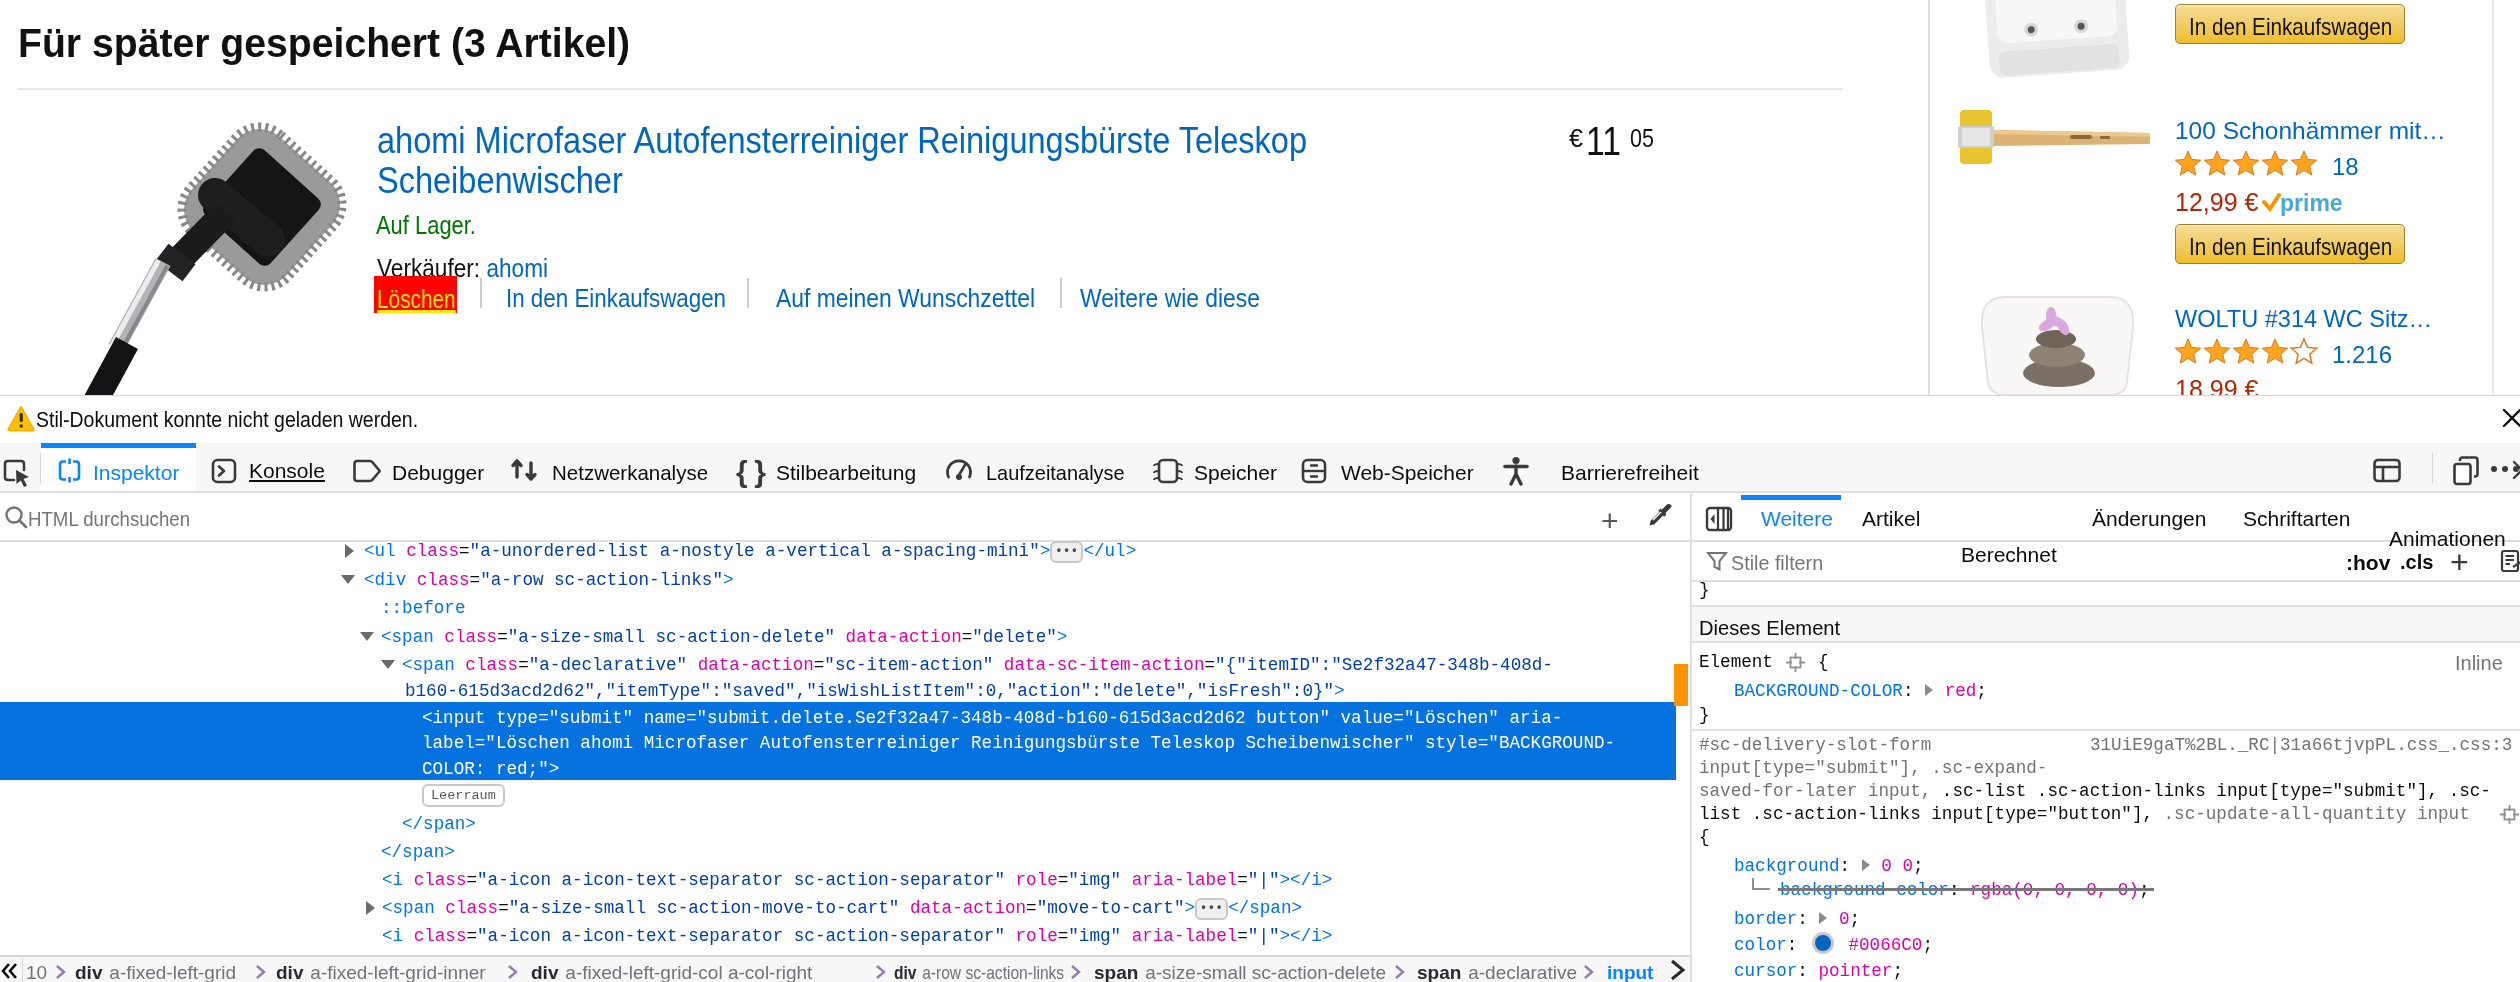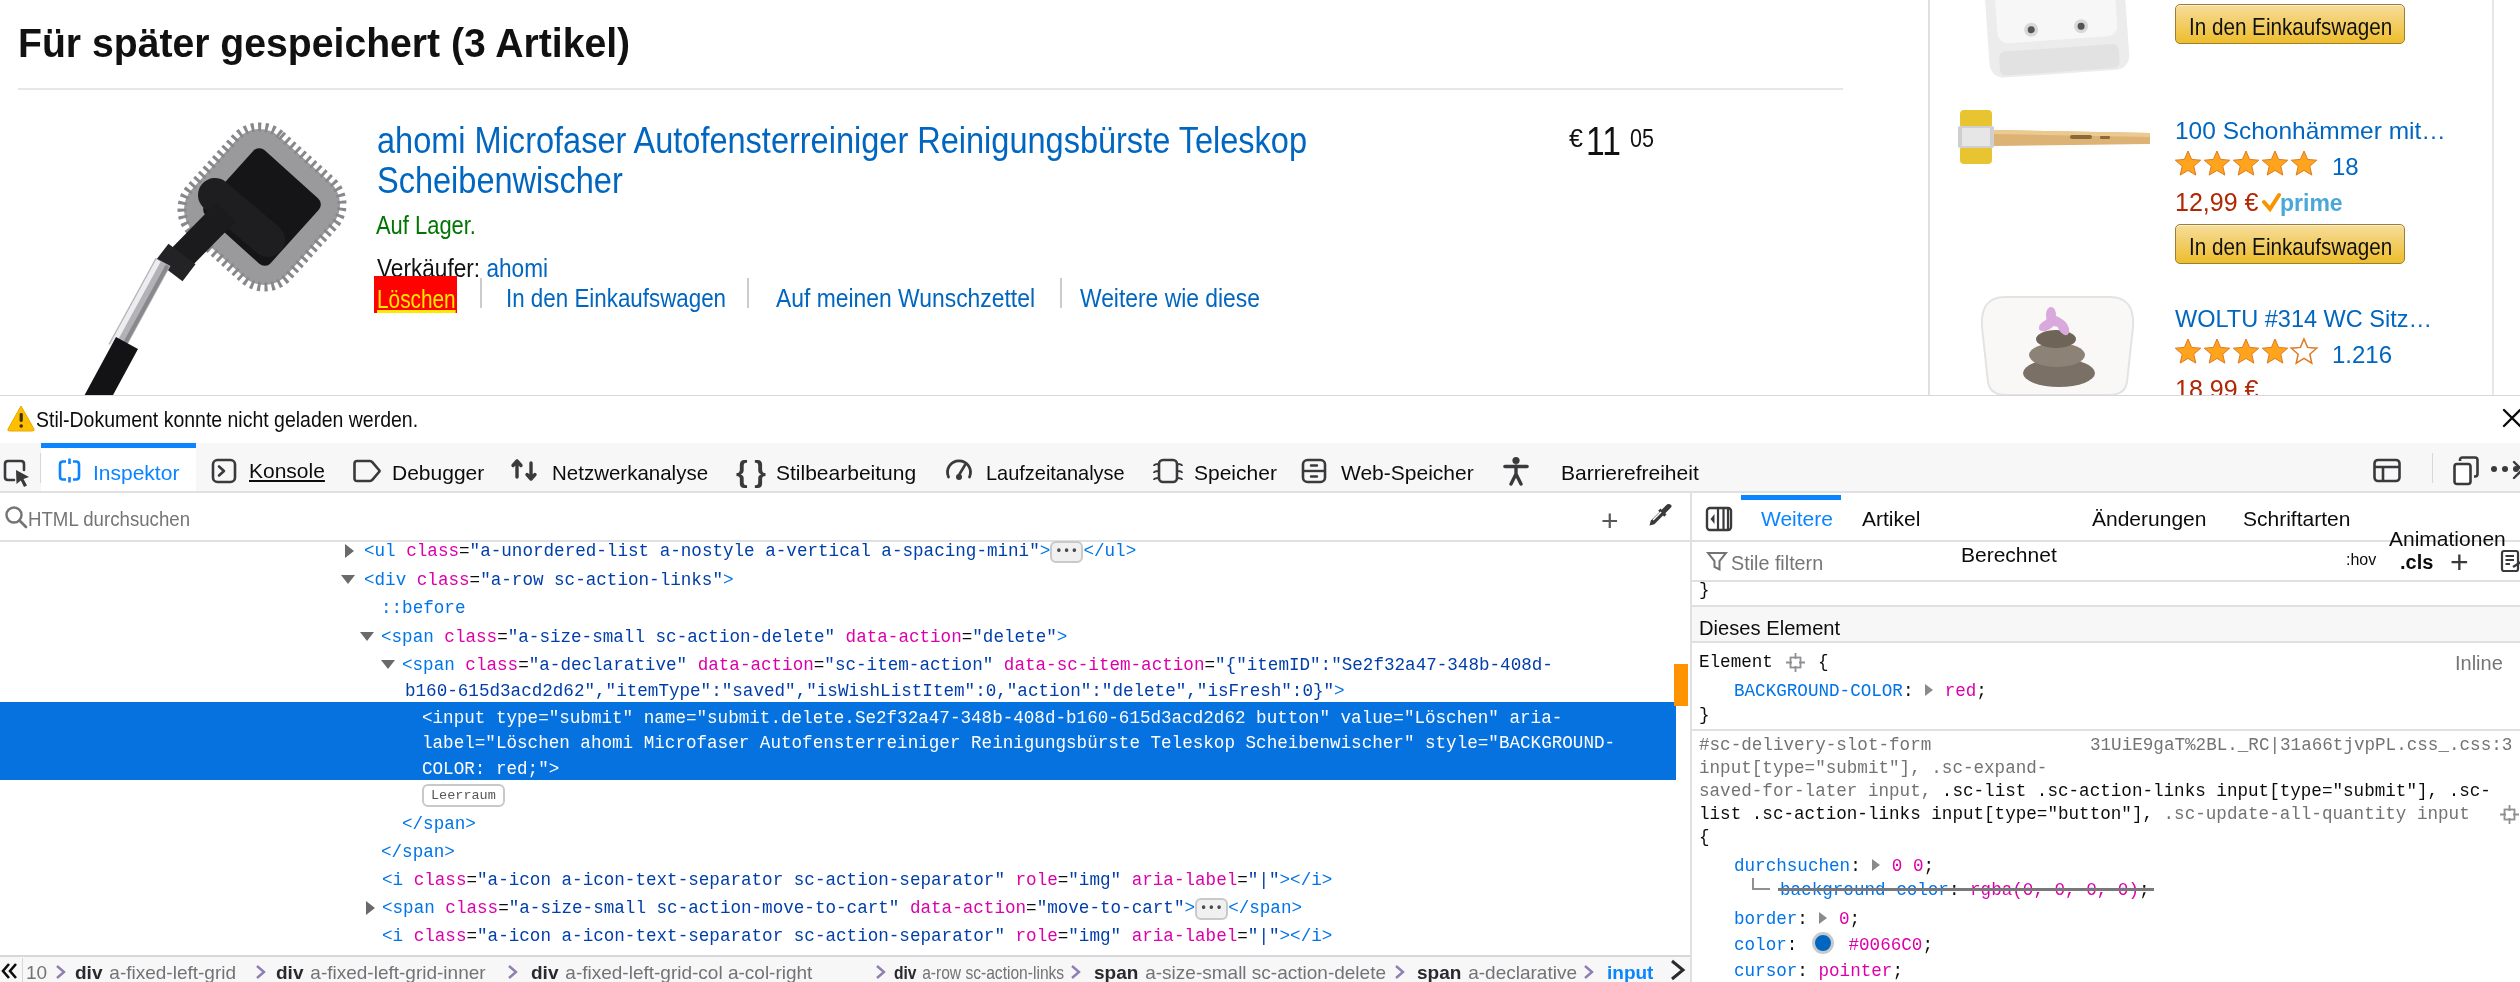--- a/index.html
+++ b/index.html
@@ -253,21 +253,21 @@
 <div class="abs dtxt" style="left:1862px; top:508px;">Artikel</div>
 <div class="abs dtxt" style="left:1961px; top:508px;margin-top:36px;">Berechnet</div>
 <div class="abs dtxt" style="left:2092px; top:508px;">Änderungen</div>
 <div class="abs dtxt" style="left:2243px; top:508px;">Schriftarten</div>
 <div class="abs dtxt" style="left:2389px; top:528px;text-align:center;">Animationen</div>
 
 <svg class="abs" style="left:1706px; top:550px;" width="22" height="22" viewBox="0 0 22 22">
   <path d="M2,3 L20,3 L13.5,11 L13.5,19.5 L8.5,17 L8.5,11 Z" fill="none" stroke="#737373" stroke-width="2"></path>
 </svg>
 <div class="abs" style="left:1731px; top:551px; font-size:21px; color:#757575; transform:scaleX(0.94); transform-origin:0 0;">Stile filtern</div>
-<div class="abs" style="left:2346px; top:551px; font-size:16px; color:#0c0c0d; font-weight:normal;">:hov</div>
+<div class="abs" style="left:2346px; top:551px; font-size:21px; color:#0c0c0d; font-weight:bold;">:hov</div>
 <div class="abs" style="left:2400px; top:551px; font-size:20px; color:#0c0c0d; font-weight:bold;">.cls</div>
 <div class="abs" style="left:2450px; top:544px; font-size:32px; color:#3a3a3c; font-weight:300;">+</div>
 <svg class="abs" style="left:2500px; top:549px;" width="22" height="24" viewBox="0 0 22 24">
   <rect x="2" y="2" width="16" height="20" rx="2" fill="none" stroke="#3a3a3c" stroke-width="2.2"></rect>
   <path d="M5.5,7 L14,7 M5.5,11 L14,11 M5.5,15 L10,15" stroke="#3a3a3c" stroke-width="1.8"></path>
   <path d="M13,18 L21,13" stroke="#3a3a3c" stroke-width="2.4"></path>
 </svg>
 <div class="abs" style="left:1692px; top:580px; width:828px; height:2px; background:#e0e0e2;"></div>
 
 <div class="abs" style="left:0; top:702px; width:1676px; height:78px; background:#0672e0;"></div>
@@ -352,19 +352,19 @@
 <div class="abs mono gy" style="left:1699px; top:732px;">#sc-delivery-slot-form</div>
 <div class="abs" style="left:2090px; top:732px; width:430px; overflow:hidden;"><span class="mono gy">31UiE9gaT%2BL._RC|31a66tjvpPL.css_.css:3</span></div>
 <div class="abs mono gy" style="left:1699px; top:755px;">input[type="submit"], .sc-expand-</div>
 <div class="abs mono" style="left:1699px; top:778px;"><span class="gy">saved-for-later input, </span>.sc-list .sc-action-links input[type="submit"], .sc-</div>
 <div class="abs mono" style="left:1699px; top:801px;">list .sc-action-links input[type="button"],<span class="gy"> .sc-update-all-quantity input</span></div>
 <svg class="abs" style="left:2500px; top:805px;" width="19" height="19" viewBox="0 0 19 19">
   <rect x="4.5" y="4.5" width="10" height="10" fill="none" stroke="#909094" stroke-width="1.8"></rect>
   <path d="M9.5,0 L9.5,6 M9.5,13 L9.5,19 M0,9.5 L6,9.5 M13,9.5 L19,9.5" stroke="#909094" stroke-width="1.8"></path>
 </svg>
 <div class="abs mono" style="left:1699px; top:824px;">{</div>
-<div class="abs mono" style="left:1734px; top:853px;"><span style="color:#0074e8">durchsuchen</span>: <i class="xtri"></i> <span class="at">0 0</span>;</div>
+<div class="abs mono" style="left:1734px; top:853px;"><span style="color:#0074e8">background</span>: <i class="xtri"></i> <span class="at">0 0</span>;</div>
 <div class="abs" style="left:1752px; top:878px; width:18px; height:12px; border-left:2px solid #909094; border-bottom:2px solid #909094;"></div>
 <div class="abs mono" style="left:1780px; top:877px;"><span style="color:#0074e8">background-color</span>: <span class="at">rgba(0, 0, 0, 0)</span>;</div>
 <div class="abs" style="left:1778px; top:888px; width:376px; height:2.5px; background:#77777c;"></div>
 <div class="abs mono" style="left:1734px; top:906px;"><span style="color:#0074e8">border</span>: <i class="xtri"></i> <span class="at">0</span>;</div>
 <div class="abs mono" style="left:1734px; top:932px;"><span style="color:#0074e8">color</span>: <span style="display:inline-block; width:22px; height:22px; border-radius:50%; background:#0066C0; border:3px solid #c9c9cb; vertical-align:-4px; margin:0 4px;"></span> <span class="at">#0066C0</span>;</div>
 <div class="abs mono" style="left:1734px; top:958px;"><span style="color:#0074e8">cursor</span>: <span class="at">pointer</span>;</div>
 
 </body></html>

